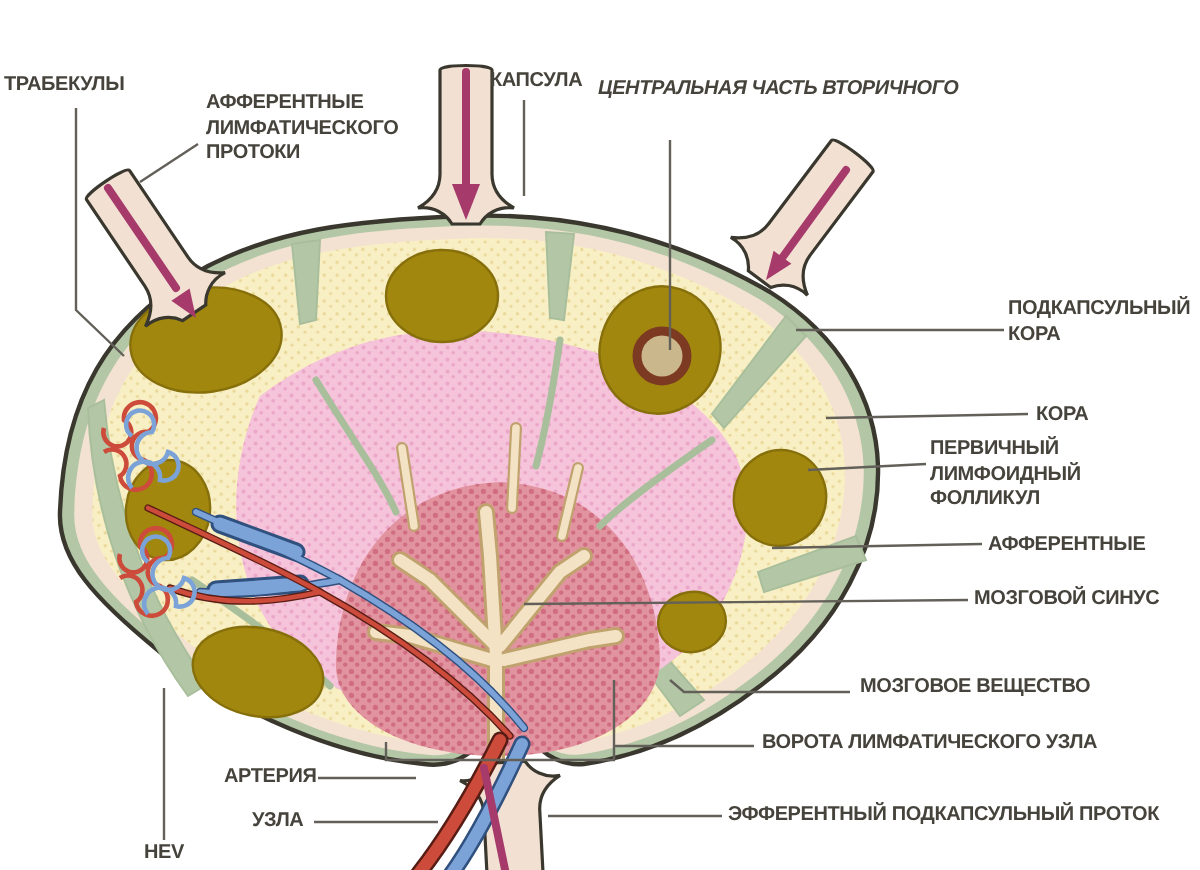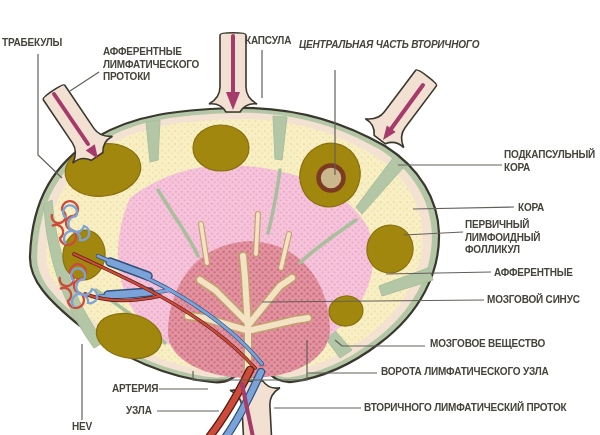--- a/index.html
+++ b/index.html
@@ -221,21 +221,21 @@
 </div>
 
 <div class="lbl" style="left:494px;top:239px">АФФЕРЕНТНЫЕ</div>
 
 <div class="lbl" style="left:487px;top:266px">МОЗГОВОЙ СИНУС</div>
 
 <div class="lbl" style="left:430px;top:310px">МОЗГОВОЕ ВЕЩЕСТВО</div>
 
 <div class="lbl" style="left:381px;top:338px">ВОРОТА ЛИМФАТИЧЕСКОГО УЗЛА</div>
 
-<div class="lbl" style="left:364px;top:374px">ВТОРИЧНОГО ЛИМФАТИЧЕСКИЙ ПРОТОК</div>
+<div class="lbl" style="left:364px;top:374px">ЭФФЕРЕНТНЫЙ ПОДКАПСУЛЬНЫЙ ПРОТОК</div>
 
 <div class="lbl" style="left:112px;top:355px">АРТЕРИЯ</div>
 
 <div class="lbl" style="left:126px;top:377px">УЗЛА</div>
 
 <div class="lbl" style="left:72px;top:393px">HEV</div>
 
 </div>
 
 </body></html>

